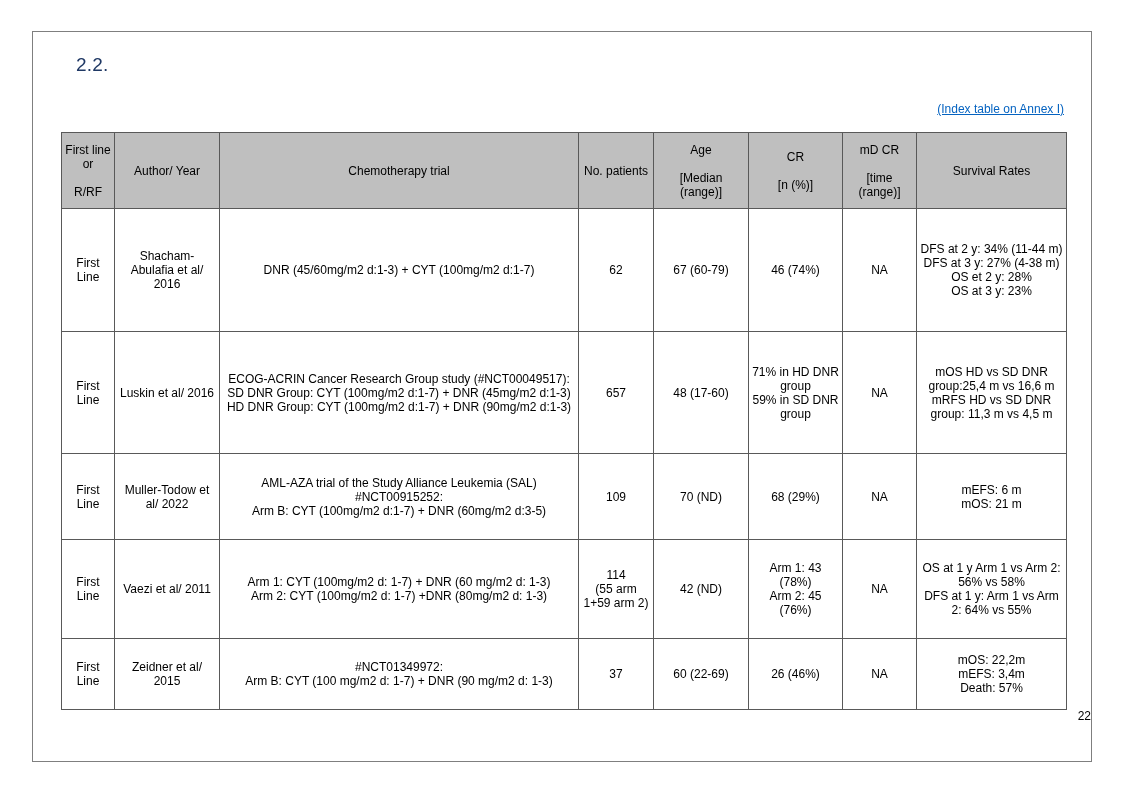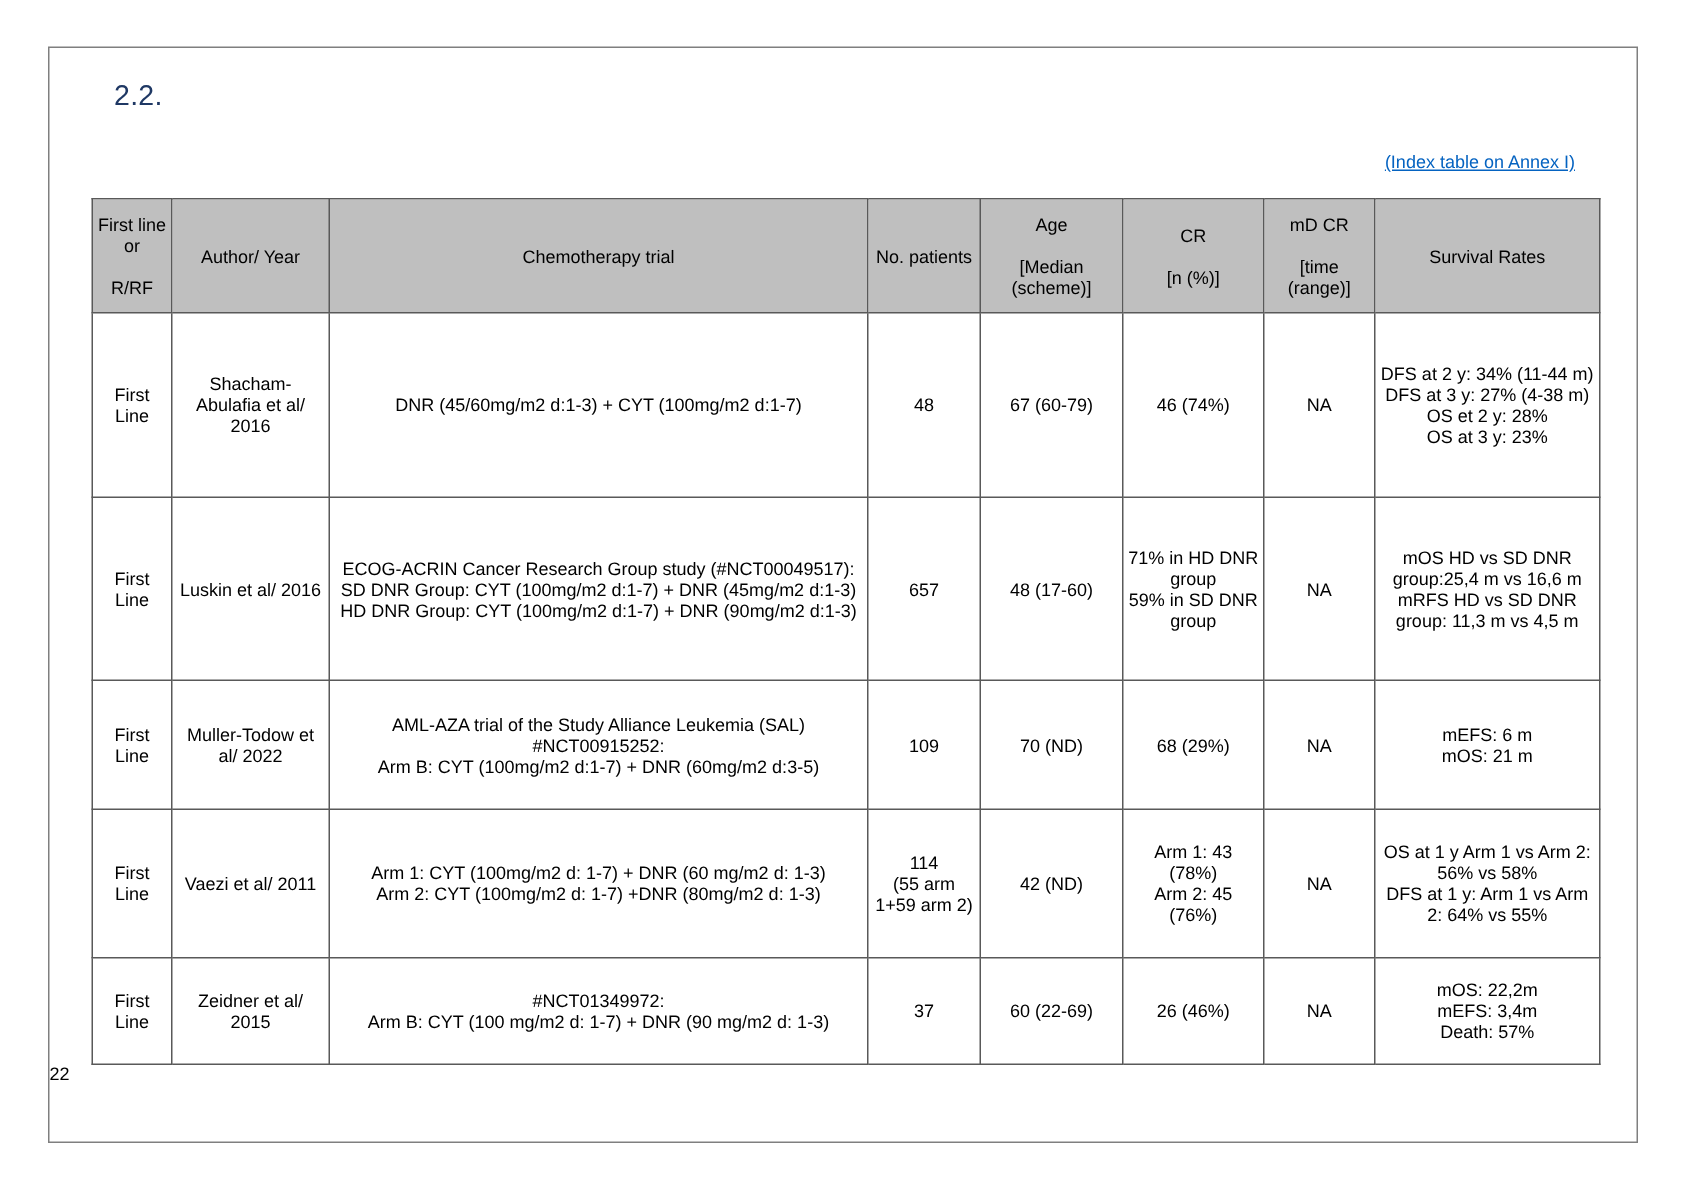--- a/index.html
+++ b/index.html
@@ -31,21 +31,21 @@
     top: 22px;
     display: flex;
     align-items: center;
     font-size: 19px;
     color: #1f3864;
     letter-spacing: 0.2px;
   }
   .heading .sec-num { width: 74px; }
   .annex-link-row {
     position: absolute;
-    right: 41px;
+    right: 27px;
     top: 67px;
     text-align: right;
   }
   .annex-link {
     font-size: 12px;
     color: #0563c1;
     text-decoration: underline;
     cursor: pointer;
   }
   table.data {
@@ -74,21 +74,21 @@
   tr.h-r1 { height: 123px; }
   tr.h-r2 { height: 122px; }
   tr.h-r3 { height: 86px; }
   tr.h-r4 { height: 99px; }
   tr.h-r5 { height: 71px; }
   .page-number {
     position: absolute;
     left: 0;
     top: 677px;
     width: 100%;
-    text-align: left;
+    text-align: right;
     font-size: 12px;
   }
 </style>
 </head>
 <body>
 
 <div class="canvas">
   <div class="frame">
 
     <div class="heading">
@@ -113,36 +113,36 @@
       <thead>
         <tr class="h-header">
           <th>First line or
 
 R/RF</th>
           <th>Author/ Year</th>
           <th>Chemotherapy trial</th>
           <th>No. patients</th>
           <th>Age
 
-[Median (scheme)]</th>
+[Median (range)]</th>
           <th>CR
 
 [n (%)]</th>
           <th>mD CR
 
 [time (range)]</th>
           <th>Survival Rates</th>
         </tr>
       </thead>
       <tbody>
         <tr class="h-r1">
           <td>First Line</td>
           <td>Shacham-Abulafia et al/ 2016</td>
           <td>DNR (45/60mg/m2 d:1-3) + CYT (100mg/m2 d:1-7)</td>
-          <td>48</td>
+          <td>62</td>
           <td>67 (60-79)</td>
           <td>46 (74%)</td>
           <td>NA</td>
           <td>DFS at 2 y: 34% (11-44 m)
 DFS at 3 y: 27% (4-38 m)
 OS et 2 y: 28%
 OS at 3 y: 23%</td>
         </tr>
         <tr class="h-r2">
           <td>First Line</td>

